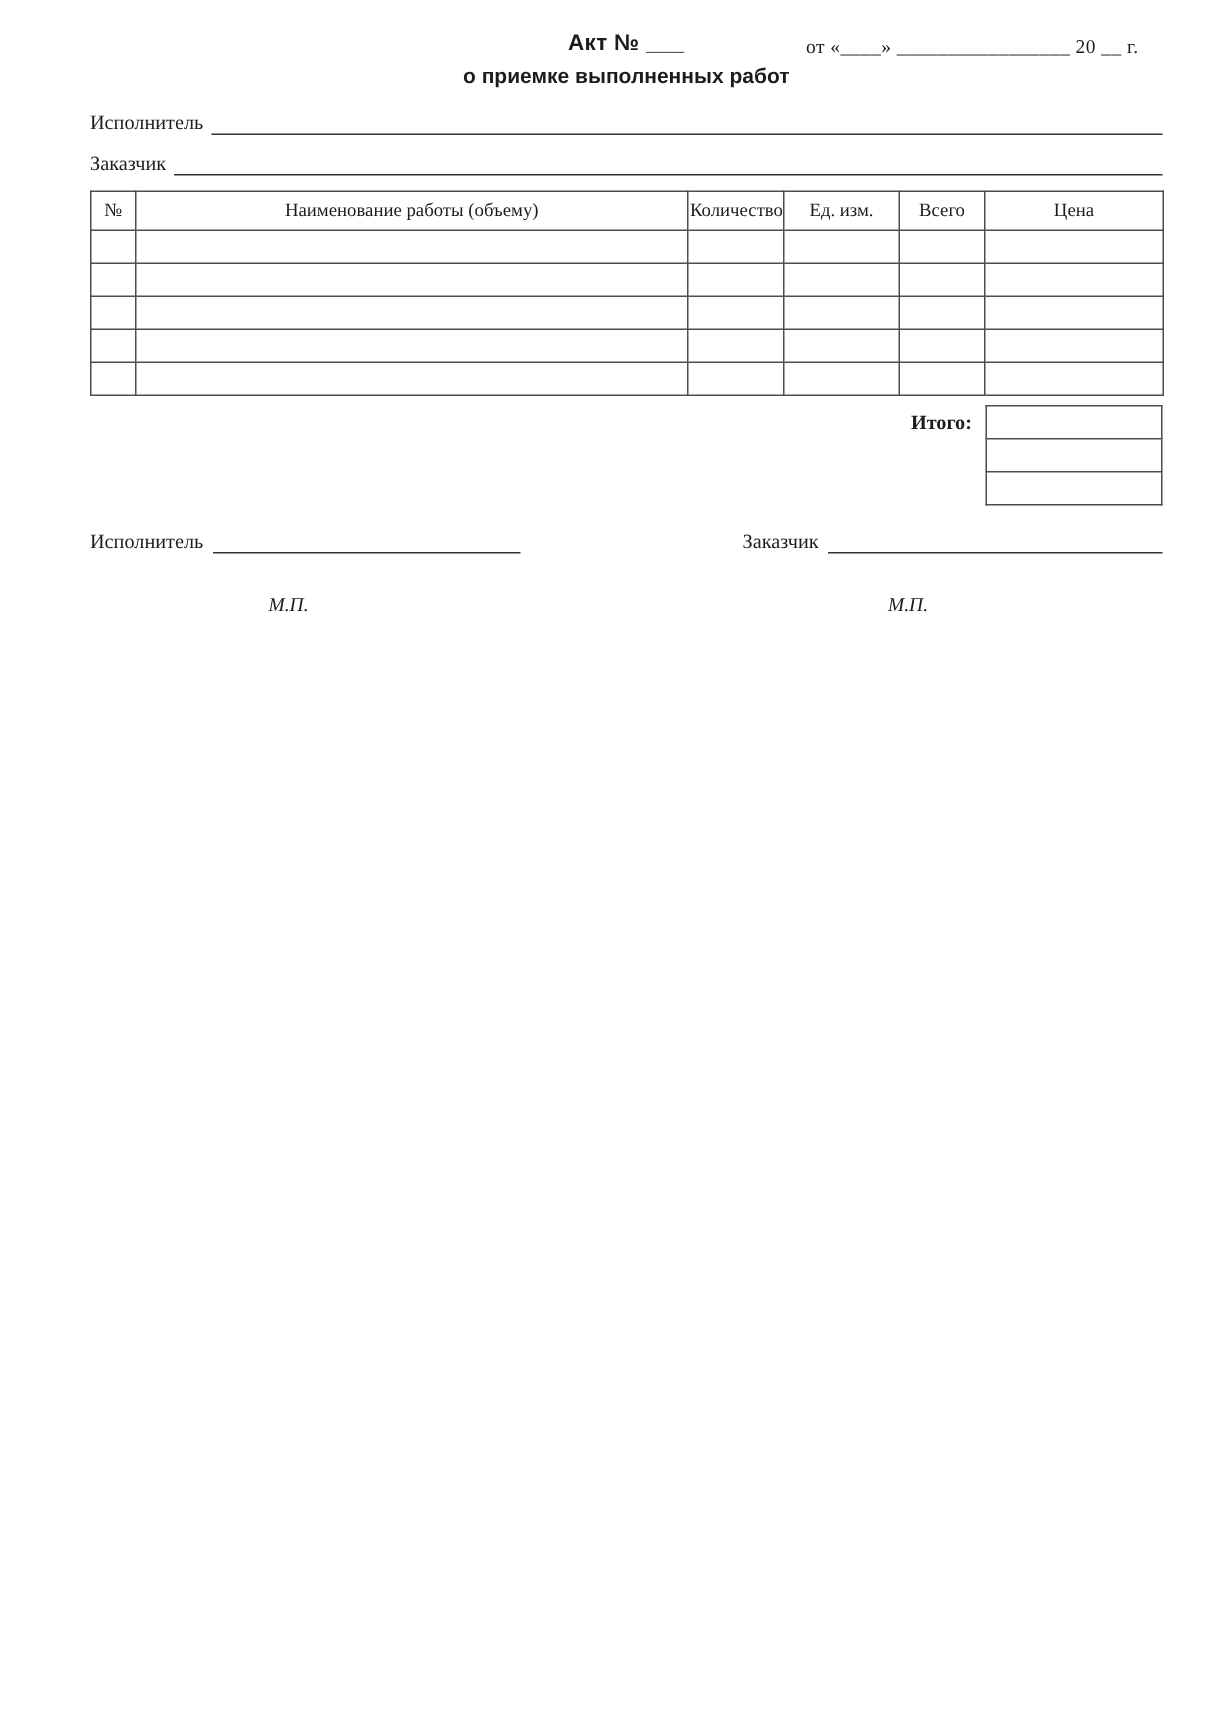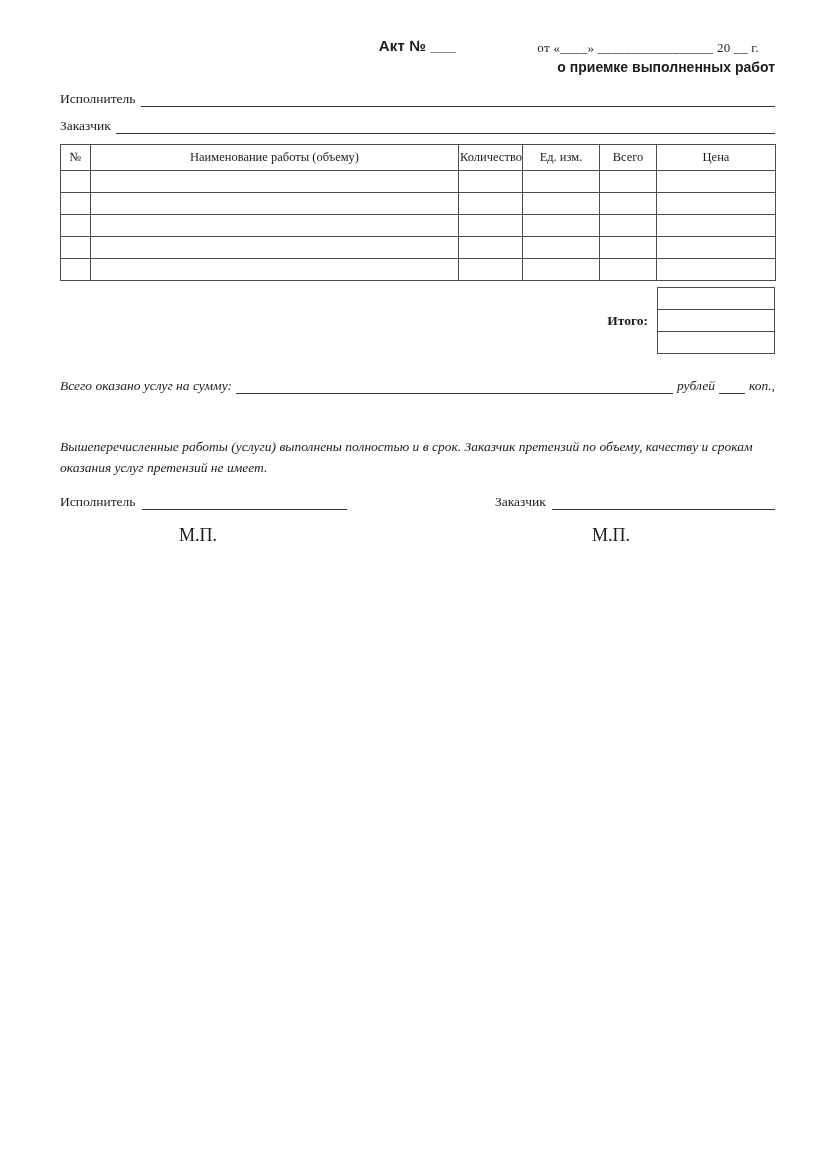--- a/index.html
+++ b/index.html
@@ -7,36 +7,36 @@
   body {
     width: 816px; height: 1154px;
     font-family: "Liberation Serif", serif;
     color: #1c1c1c;
     overflow: hidden;
   }
   .page {
     position: relative;
     width: 816px; height: 1154px;
     background: #ffffff;
-    padding: 37px 41px 0 60px;
+    padding: 20px 41px 0 60px;
   }
   .content { width: 715px; }
 
   
   .title-row { position: relative; height: 20px; text-align: center; }
   .act-title {
     font-family: "Liberation Sans", sans-serif;
     font-weight: bold; font-size: 15px; letter-spacing: 0.2px;
   }
   .date-line {
     position: absolute; right: 16px; top: 3px;
     font-size: 13px; letter-spacing: 0.3px; white-space: nowrap;
   }
   .subtitle {
-    text-align: right;
+    text-align: center;
     font-family: "Liberation Sans", sans-serif;
     font-weight: bold; font-size: 14px; line-height: 20px;
   }
 
   
   .field-line {
     display: flex; align-items: flex-end;
     font-size: 13.5px; margin-top: 14px;
   }
   .field-line .label { white-space: nowrap; padding-right: 5px; }
@@ -56,21 +56,21 @@
   }
   .main-table td { height: 22px; }
 
   
   .totals-wrap {
     display: flex; justify-content: flex-end; align-items: flex-start;
     width: 715px; margin-top: 6px;
   }
   .totals-label {
     font-weight: bold; font-size: 13.5px;
-    line-height: 24px; margin-right: 9px; margin-top: 22px;
+    line-height: 24px; margin-right: 9px;
   }
   table.totals-table { border-collapse: collapse; table-layout: fixed; width: 118px; }
   .totals-table td { border: 1px solid #4d4d4d; height: 22px; }
 
   
   .amount-line {
     display: flex; align-items: flex-end;
     font-style: italic; font-size: 13.5px;
     margin-top: 24px; width: 715px;
   }
@@ -84,21 +84,21 @@
     font-style: italic; font-size: 13.5px; line-height: 21px;
   }
 
   
   .sign-row { display: flex; margin-top: 16px; font-size: 13.5px; width: 715px; }
   .sign-group { display: flex; align-items: flex-end; }
   .sign-group .label { white-space: nowrap; padding-right: 6px; }
   .sign-left { width: 287px; }
   .sign-right { margin-left: auto; width: 280px; }
 
-  .stamp-row { position: relative; height: 16px; margin-top: 15px; font-size: 18px; }
+  .stamp-row { position: relative; height: 16px; margin-top: 26px; font-size: 13px; font-style: italic; }
   .stamp-left { position: absolute; left: 119px; }
   .stamp-right { position: absolute; left: 532px; }
 </style>
 </head>
 <body>
 
 <div class="page">
   <div class="content">
 
     <div class="title-row">
@@ -189,29 +189,21 @@
             <tr>
               <td></td>
             </tr>
             <tr>
               <td></td>
             </tr>
           </tbody>
       </table>
     </div>
 
-    <div class="amount-line">
-      <span class="word" style="padding-left:0;">Всего оказано услуг на сумму:</span>
-      <span class="blank"></span>
-      <span class="word">рублей</span>
-      <span class="small-blank"></span>
-      <span class="word last">коп.,</span>
-    </div>
-
-    <p class="statement">Вышеперечисленные работы (услуги) выполнены полностью и в срок. Заказчик претензий по объему, качеству и срокам оказания услуг претензий не имеет.</p>
+
 
     <div class="sign-row">
       <div class="sign-group sign-left">
         <span class="label">Исполнитель</span>
         <span class="blank"></span>
       </div>
       <div class="sign-group sign-right">
         <span class="label">Заказчик</span>
         <span class="blank"></span>
       </div>

